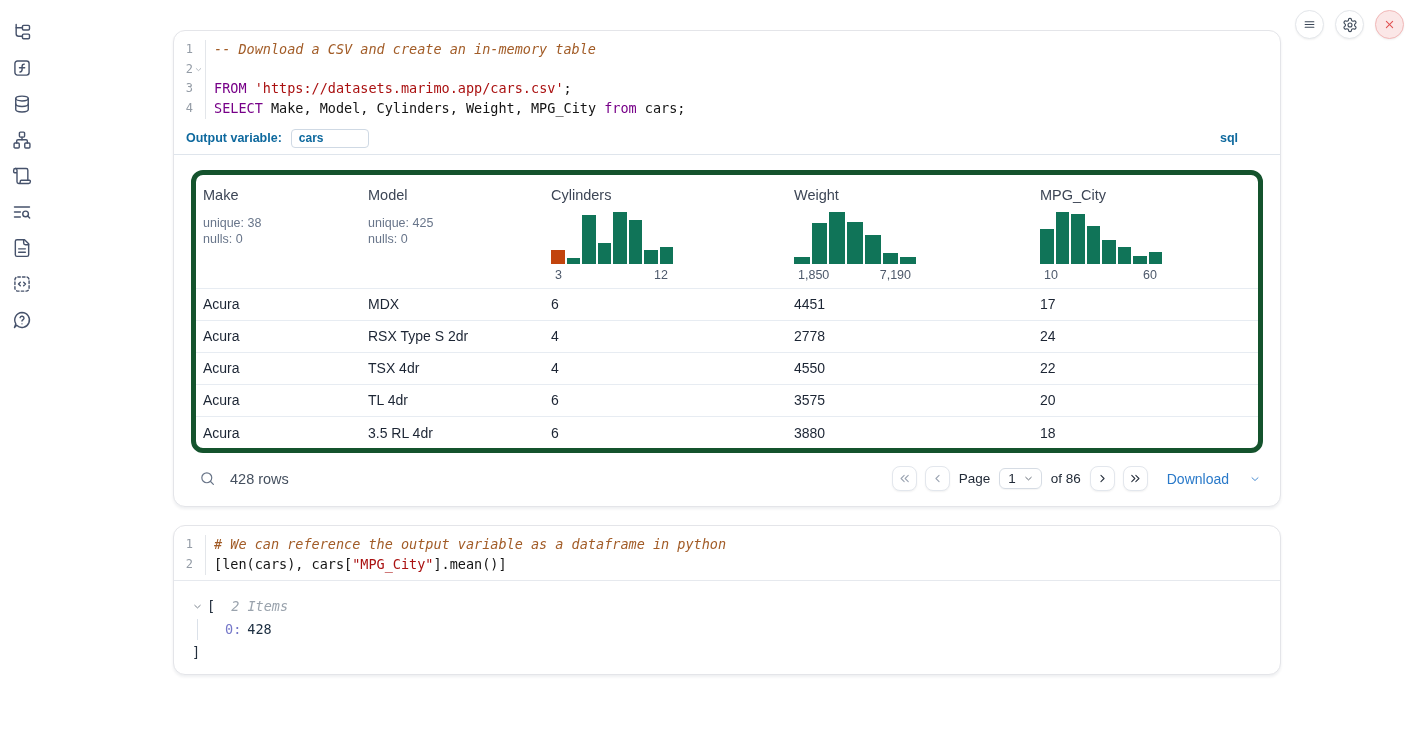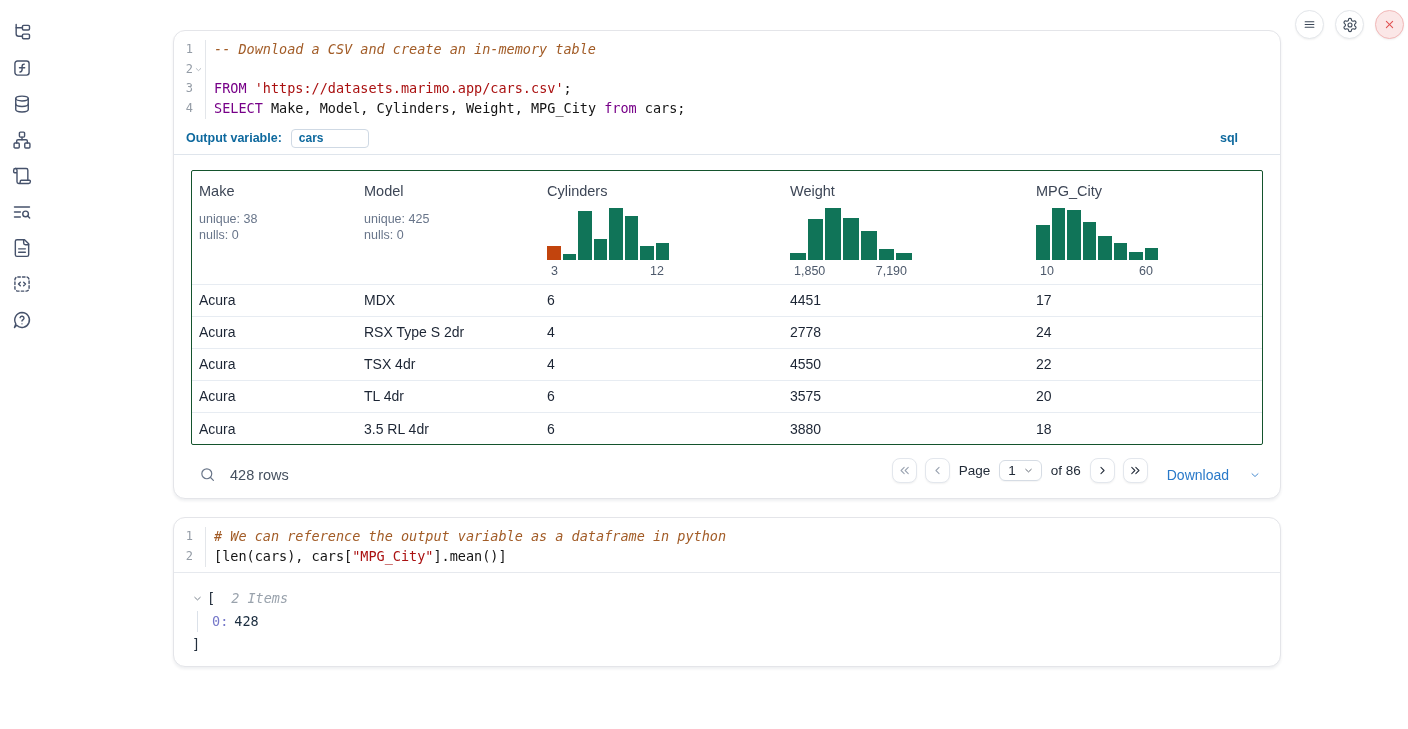--- a/index.html
+++ b/index.html
@@ -48,35 +48,35 @@
   
   .outvar-row{display:flex;align-items:center;gap:9px;padding:5px 12px 6px;
     border-bottom:1px solid #dfe5ec;}
   .outvar-label{font-size:12.5px;font-weight:bold;color:var(--blue);}
   .outvar-input{width:78px;height:19px;border:1px solid #cfd9e4;border-radius:4px;
     font:bold 12px "Liberation Sans",sans-serif;color:var(--blue);padding:1px 7px;outline:none;}
   .lang-badge{margin-left:auto;margin-right:30px;font-size:12.5px;font-weight:bold;color:var(--blue);}
 
   
   .output-section{padding:15px 17px 9px;}
-  .data-table-wrap{border:1px solid #14532d;border-radius:2px;overflow:hidden;}
+  .data-table-wrap{border:5px solid #14532d;border-radius:12px;overflow:hidden;}
   table{width:100%;border-collapse:collapse;font-size:14px;color:#1c2534;table-layout:fixed;}
   th{text-align:left;vertical-align:top;padding:12px 8px 6px 7px;font-weight:normal;}
   .col-name{font-size:14.5px;color:#3d4656;}
   .col-stats{margin-top:12px;font-size:12.5px;color:#68758a;line-height:16.5px;}
   .hist{margin-top:9px;width:122px;}
   .hist-bars{display:flex;align-items:flex-end;gap:2px;height:52px;}
   .hist-bar{flex:1;background:var(--teal);}
   .hist-bar.hl{background:var(--orange);}
   .hist-labels{display:flex;justify-content:space-between;font-size:12.5px;color:#4d596b;
     margin-top:4px;padding:0 5px 0 4px;}
   tbody td{border-top:1px solid #e7ecf2;padding:0 8px 0 7px;height:32px;}
 
   
-  .table-footer{display:flex;align-items:flex-end;padding:13px 2px 6px;}
+  .table-footer{display:flex;align-items:center;padding:13px 2px 6px;}
   .search-btn{background:none;border:0;color:#6a7689;padding:0 0 0 6px;display:flex;cursor:pointer;}
   .rowcount{margin-left:14px;font-size:14.5px;color:#45505f;}
   .pager{margin-left:auto;display:flex;align-items:center;gap:8px;}
   .pg-btn{width:25px;height:25px;border-radius:8px;border:1px solid #e3e7ed;background:#fff;
     box-shadow:0 1px 2px rgba(0,0,0,.06);display:flex;align-items:center;justify-content:center;
     color:#29323f;cursor:pointer;padding:0;}
   .pg-btn.dim{color:#9aa3b1;}
   .pg-label{font-size:13.5px;color:#222b38;margin:0 1px;}
   .page-select{display:flex;align-items:center;gap:7px;border:1px solid #d6dce4;border-radius:6px;
     padding:2px 7px 2px 8px;font-size:13.5px;color:#222b38;box-shadow:0 1px 1px rgba(0,0,0,.04);cursor:pointer;}
@@ -84,21 +84,21 @@
   .download{display:flex;align-items:center;gap:20px;margin-left:19px;color:var(--link);
     font-size:14px;background:none;border:0;cursor:pointer;padding:0;font-family:inherit;}
 
   
   .tree-out{padding:15px 18px 12px;font-family:"DejaVu Sans Mono","Liberation Mono",monospace;
     font-size:13.5px;color:#232f3d;}
   .tree-head{display:flex;align-items:center;line-height:21px;}
   .caret{color:#55606e;display:flex;margin-right:4px;cursor:pointer;}
   .bracket{color:#232f3d;}
   .items-label{font-style:italic;color:#9aa3ad;margin-left:16px;}
-  .tree-items{margin-left:5px;border-left:1px solid #dbe1e9;padding-left:14px;margin-top:2px;margin-bottom:2px;}
+  .tree-items{margin-left:5px;border-left:1px solid #dbe1e9;padding-left:27px;margin-top:2px;margin-bottom:2px;}
   .tree-item{line-height:21.5px;}
   .tree-idx{color:#7577c9;}
   .tree-val{color:#1c2e40;margin-left:6px;}
   .tree-close{line-height:20px;}
 </style>
 </head>
 <body>
 
 <div class="sidebar" id="sidebar">
     <button class="sidebar-btn">

